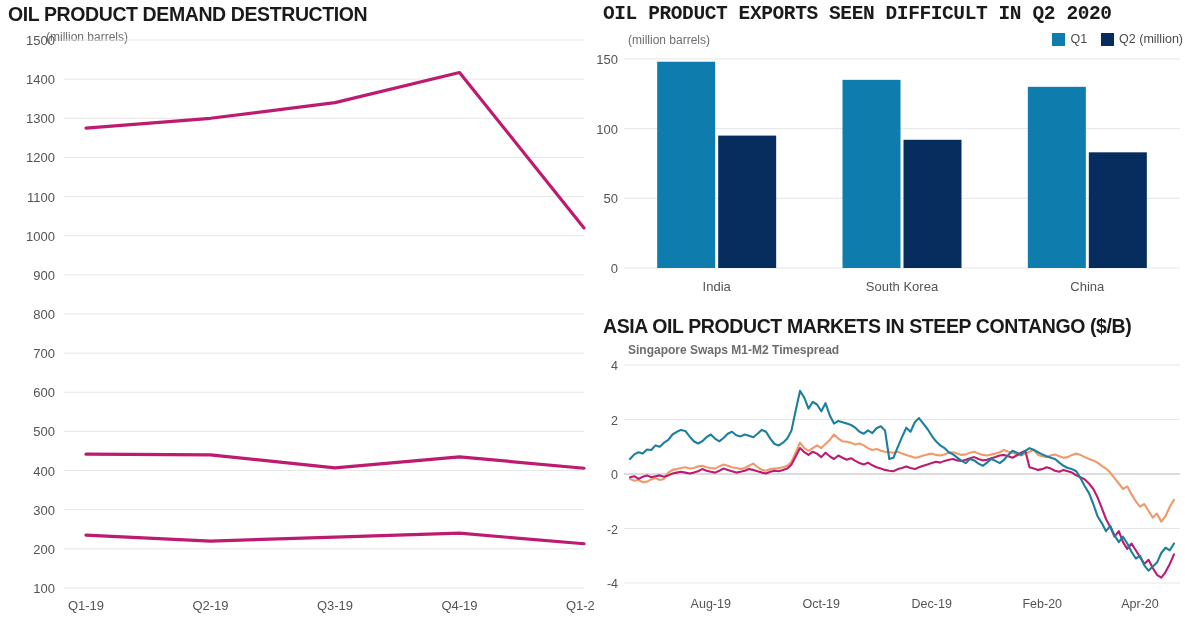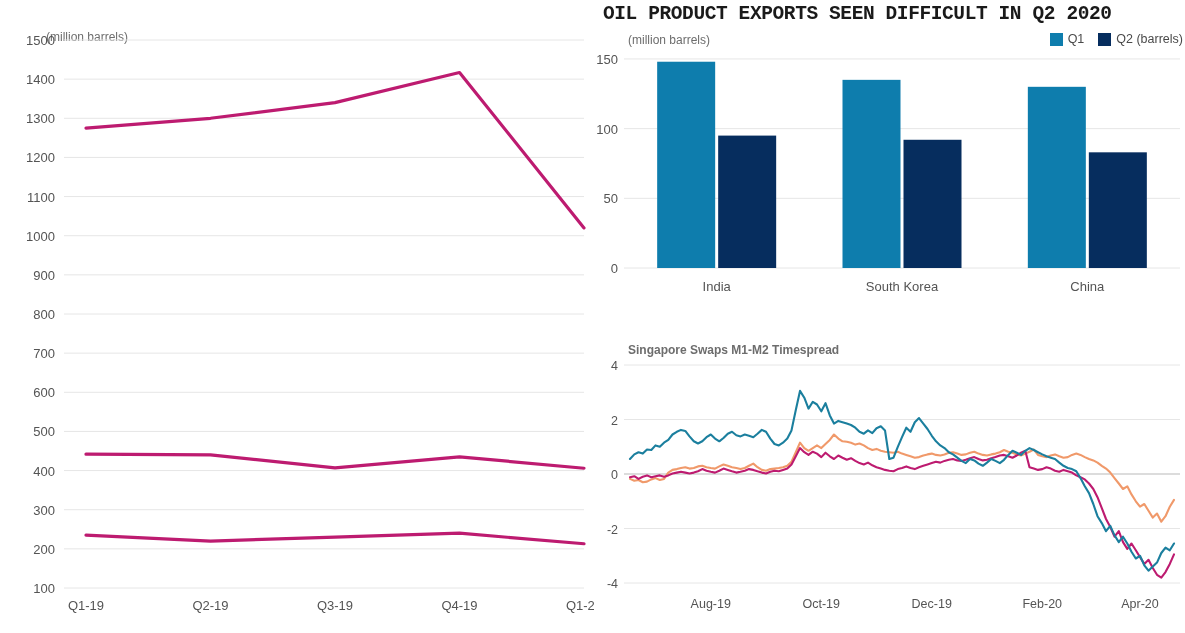--- a/index.html
+++ b/index.html
@@ -82,20 +82,21 @@
   }
   .gridline { stroke: #e6e6e6; stroke-width: 1; }
   .gridline-zero { stroke: #b9b9b9; stroke-width: 1; }
 </style>
 </head>
 <body>
 
 <div class="page">
 
   <div class="panel" id="panel-left">
+    <div class="chart-title">OIL PRODUCT DEMAND DESTRUCTION</div>
     <div class="axis-note" style="left:46px; top:30px;">(million barrels)</div>
     <svg class="svg-wrap" width="594" height="633">
       <g id="demand-grid">
           <line x1="64" x2="584" y1="588" y2="588" class="gridline"></line>
           <line x1="64" x2="584" y1="548.8571428571429" y2="548.8571428571429" class="gridline"></line>
           <line x1="64" x2="584" y1="509.7142857142857" y2="509.7142857142857" class="gridline"></line>
           <line x1="64" x2="584" y1="470.57142857142856" y2="470.57142857142856" class="gridline"></line>
           <line x1="64" x2="584" y1="431.42857142857144" y2="431.42857142857144" class="gridline"></line>
           <line x1="64" x2="584" y1="392.2857142857143" y2="392.2857142857143" class="gridline"></line>
           <line x1="64" x2="584" y1="353.14285714285717" y2="353.14285714285717" class="gridline"></line>
@@ -149,21 +150,21 @@
   <div class="panel" id="panel-bars">
     <div class="chart-title">OIL PRODUCT EXPORTS SEEN DIFFICULT IN Q2 2020</div>
     <div class="axis-note" style="left:33px; top:33px;">(million barrels)</div>
     <div class="legend" id="bars-legend" style="right:2px; top:32px;">
         <div class="legend-item">
           <span class="swatch-box" style="background: rgb(14, 125, 173);"></span>
           <span>Q1</span>
         </div>
         <div class="legend-item">
           <span class="swatch-box" style="background: rgb(6, 45, 94);"></span>
-          <span>Q2 (barrels)</span>
+          <span>Q2 (million)</span>
         </div>
       </div>
     <svg class="svg-wrap" width="590" height="308">
       <g id="bars-grid">
           <line x1="29" x2="585" y1="268" y2="268" class="gridline"></line>
           <line x1="29" x2="585" y1="198.3125" y2="198.3125" class="gridline"></line>
           <line x1="29" x2="585" y1="128.625" y2="128.625" class="gridline"></line>
           <line x1="29" x2="585" y1="58.9375" y2="58.9375" class="gridline"></line>
         </g>
       <g id="bars-yticks">
@@ -182,20 +183,21 @@
         </g>
       <g id="bars-xticks">
           <text x="121.66666666666667" y="291" text-anchor="middle" class="tick-text">India</text>
           <text x="307" y="291" text-anchor="middle" class="tick-text">South Korea</text>
           <text x="492.33333333333337" y="291" text-anchor="middle" class="tick-text">China</text>
         </g>
     </svg>
   </div>
 
   <div class="panel" id="panel-spread">
+    <div class="chart-title">ASIA OIL PRODUCT MARKETS IN STEEP CONTANGO ($/b)</div>
     <div class="axis-note" style="left:33px; top:35px;font-weight:bold;">Singapore Swaps M1-M2 Timespread</div>
     <svg class="svg-wrap" width="590" height="325">
       <g id="spread-grid">
           <line x1="29" x2="585" y1="275" y2="275" class="gridline"></line>
           <line x1="29" x2="585" y1="220.5" y2="220.5" class="gridline"></line>
           <line x1="29" x2="585" y1="166" y2="166" class="gridline-zero"></line>
           <line x1="29" x2="585" y1="111.5" y2="111.5" class="gridline"></line>
           <line x1="29" x2="585" y1="57" y2="57" class="gridline"></line>
         </g>
       <g id="spread-yticks">

